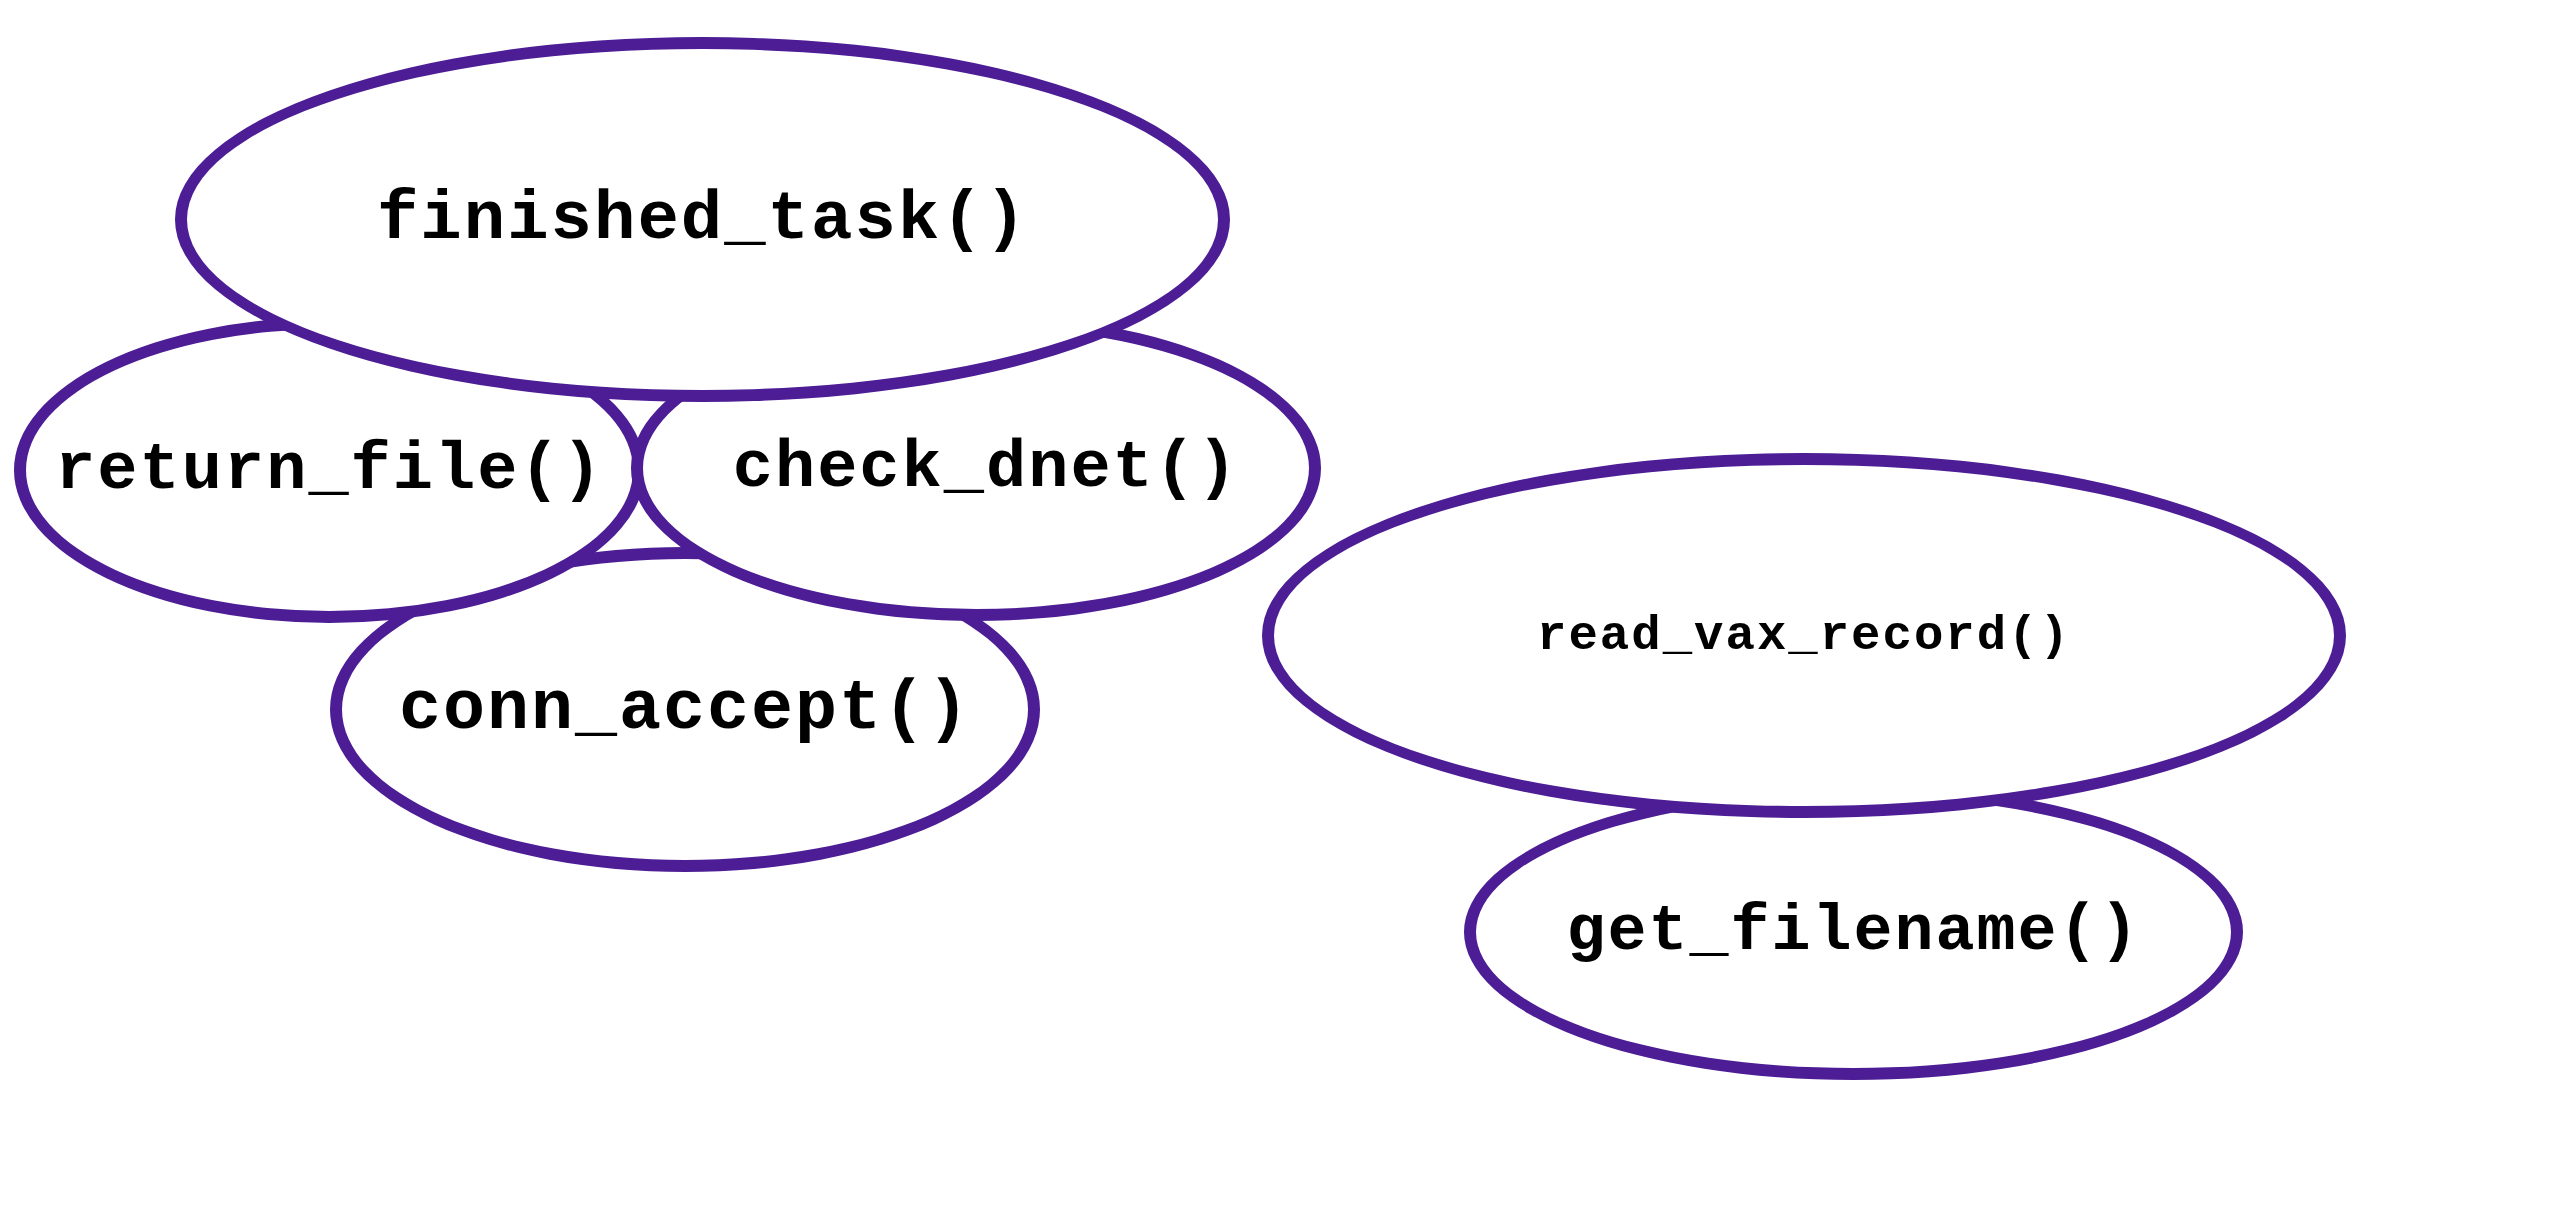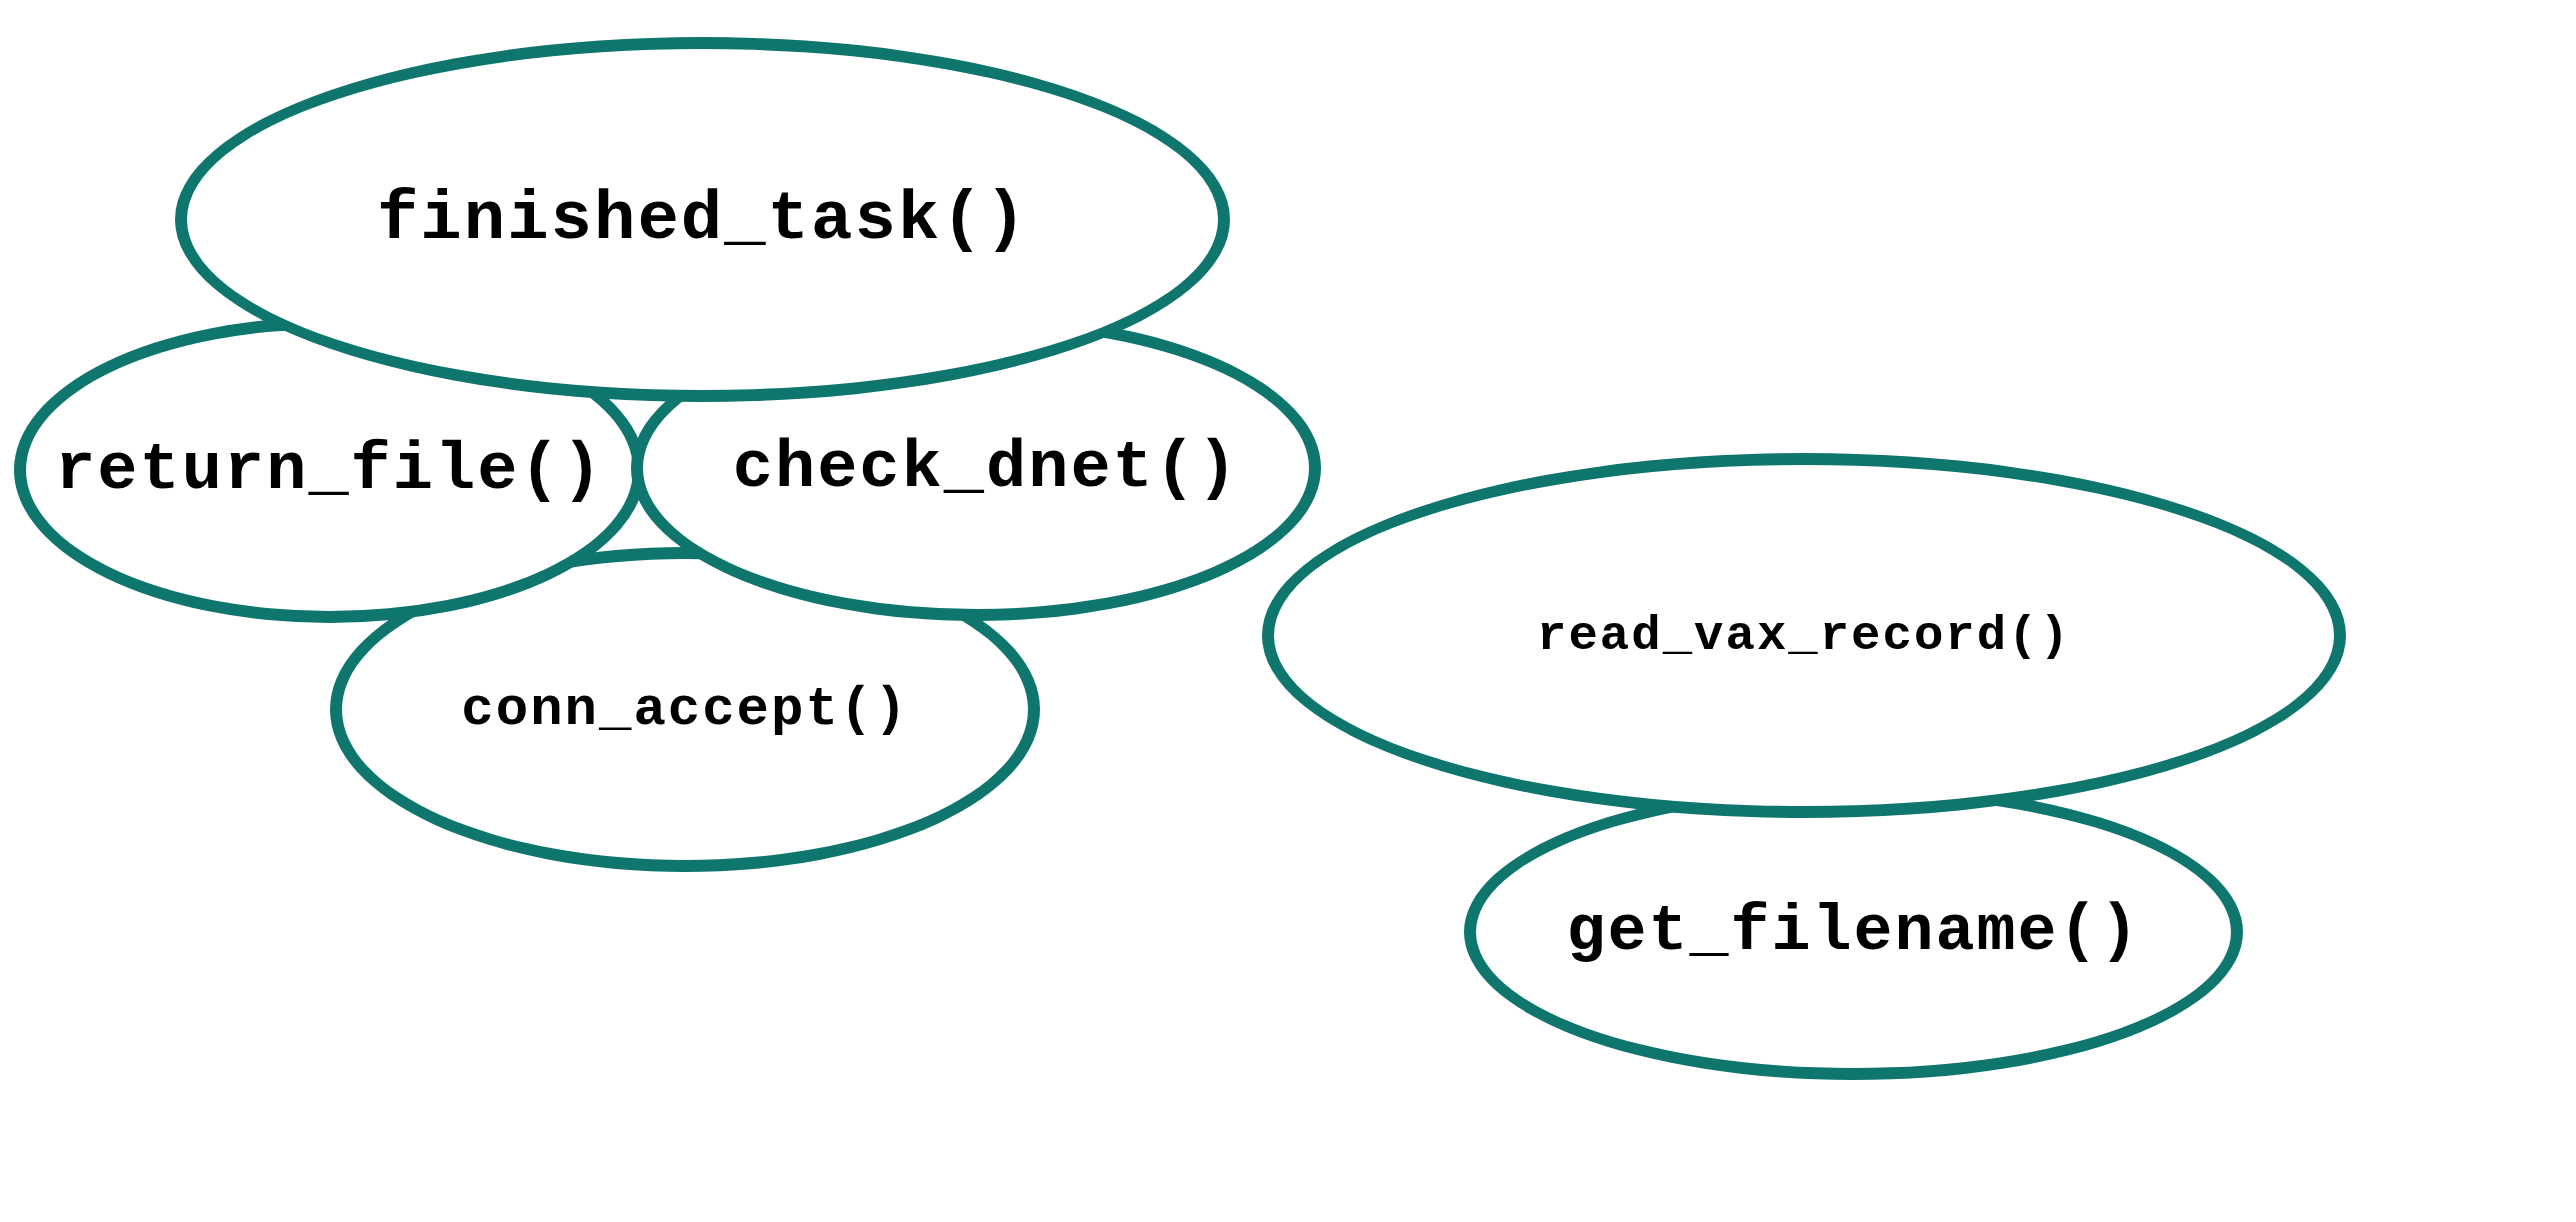--- a/index.html
+++ b/index.html
@@ -10,21 +10,21 @@
     background: #ffffff;
     font-family: "Courier New", Courier, monospace;
   }
   .canvas {
     position: relative;
     width: 2576px;
     height: 1222px;
   }
   .node {
     position: absolute;
-    border: 12px solid #0f766e;
+    border: 12px solid #4c1d95;
     border-radius: 50%;
     background: #ffffff;
     display: flex;
     align-items: center;
     justify-content: center;
     box-sizing: border-box;
   }
   .label {
     font-weight: bold;
     color: #000000;
@@ -35,21 +35,21 @@
 </head>
 <body>
 
 <div class="canvas">
 
   <div class="node" style="left:1464px; top:784px; width:779px; height:296px; z-index:1;">
     <span class="label" style="font-size: 65px;">get_filename()</span>
   </div>
 
   <div class="node" style="left:330px; top:547px; width:710px; height:325px; z-index:2;">
-    <span class="label" style="font-size: 54px;">conn_accept()</span>
+    <span class="label" style="font-size: 70px;">conn_accept()</span>
   </div>
 
   <div class="node" style="left:14px; top:317px; width:631px; height:306px; z-index:3;">
     <span class="label" style="font-size: 67px;">return_file()</span>
   </div>
 
   <div class="node" style="left:1262px; top:453px; width:1084px; height:365px; z-index:4;">
     <span class="label" style="font-size: 49px;">read_vax_record()</span>
   </div>
 

